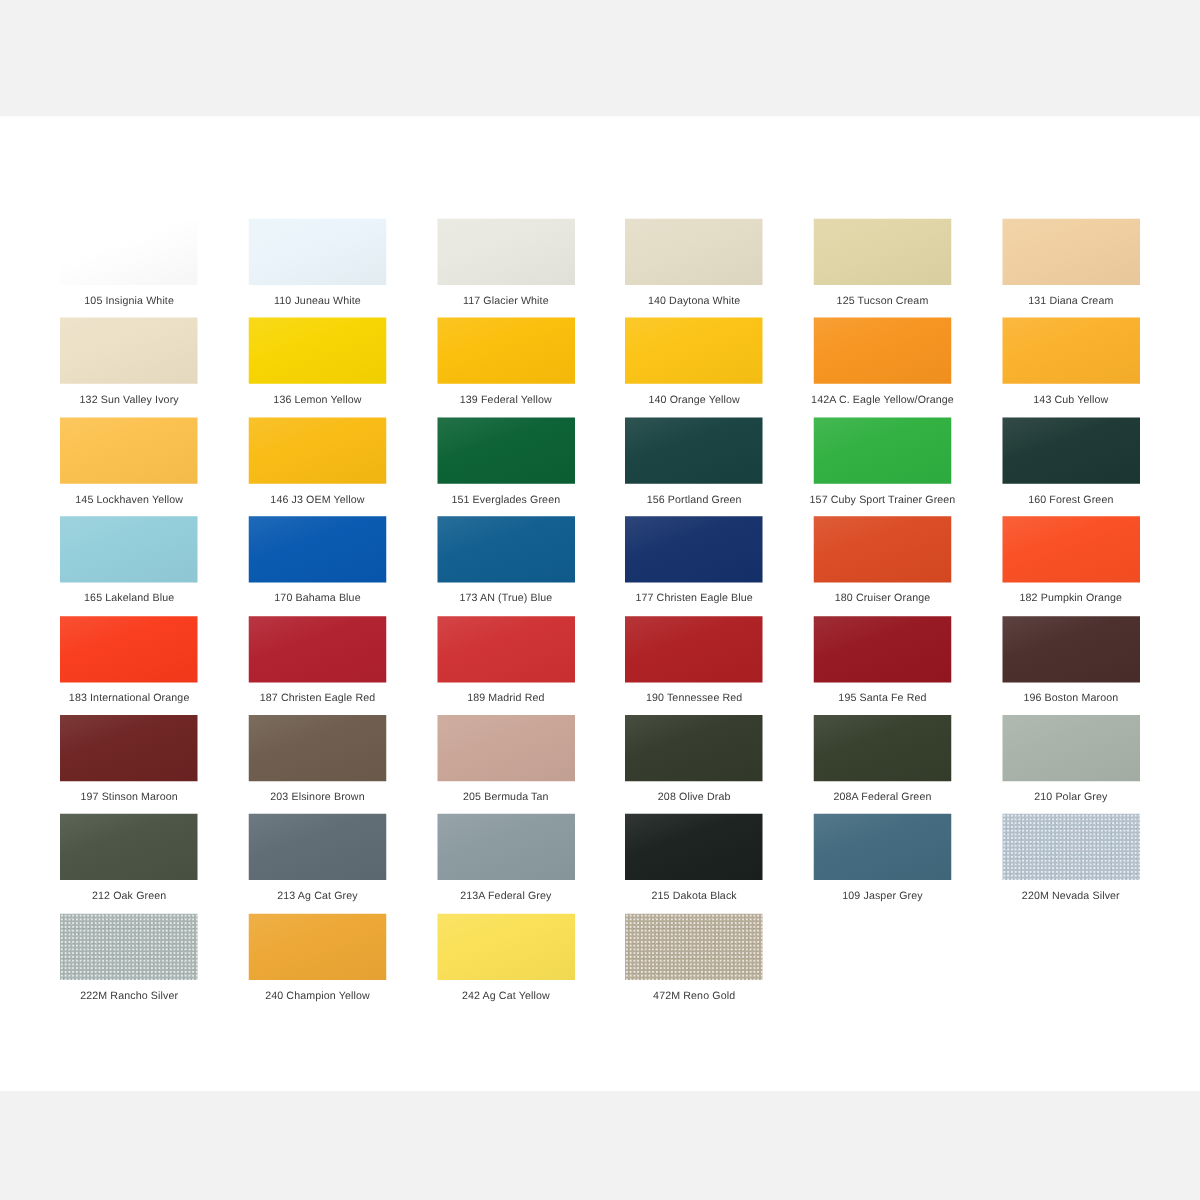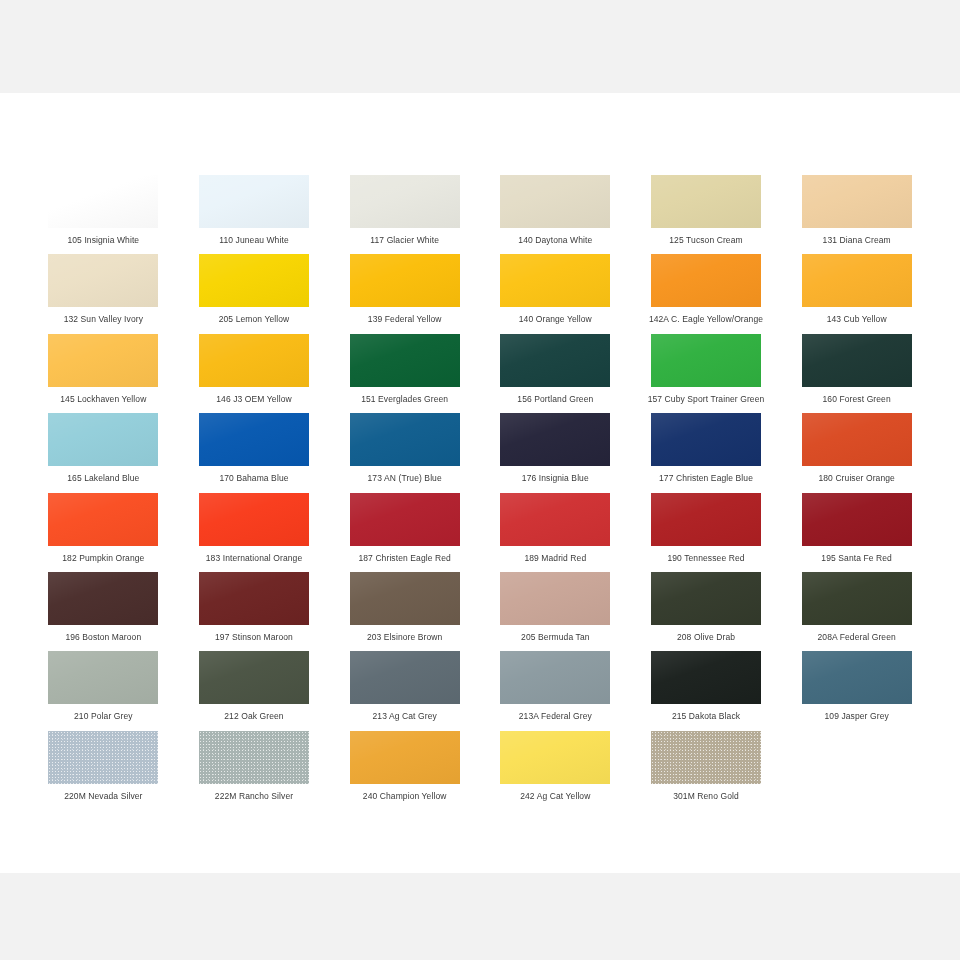--- a/index.html
+++ b/index.html
@@ -126,21 +126,21 @@
         <div class="swatch-cell">
           <div class="swatch-chip gloss" style="background-color: rgb(240, 207, 160);"></div>
           <div class="swatch-label">131 Diana Cream</div>
         </div>
         <div class="swatch-cell">
           <div class="swatch-chip gloss" style="background-color: rgb(236, 224, 197);"></div>
           <div class="swatch-label">132 Sun Valley Ivory</div>
         </div>
         <div class="swatch-cell">
           <div class="swatch-chip gloss" style="background-color: rgb(248, 213, 0);"></div>
-          <div class="swatch-label">205 Lemon Yellow</div>
+          <div class="swatch-label">136 Lemon Yellow</div>
         </div>
         <div class="swatch-cell">
           <div class="swatch-chip gloss" style="background-color: rgb(251, 190, 9);"></div>
           <div class="swatch-label">139 Federal Yellow</div>
         </div>
         <div class="swatch-cell">
           <div class="swatch-chip gloss" style="background-color: rgb(252, 195, 19);"></div>
           <div class="swatch-label">140 Orange Yellow</div>
         </div>
         <div class="swatch-cell">
@@ -181,24 +181,20 @@
         </div>
         <div class="swatch-cell">
           <div class="swatch-chip gloss" style="background-color: rgb(6, 88, 176);"></div>
           <div class="swatch-label">170 Bahama Blue</div>
         </div>
         <div class="swatch-cell">
           <div class="swatch-chip gloss" style="background-color: rgb(15, 93, 142);"></div>
           <div class="swatch-label">173 AN (True) Blue</div>
         </div>
         <div class="swatch-cell">
-          <div class="swatch-chip gloss" style="background-color: rgb(37, 36, 58);"></div>
-          <div class="swatch-label">176 Insignia Blue</div>
-        </div>
-        <div class="swatch-cell">
           <div class="swatch-chip gloss" style="background-color: rgb(21, 49, 107);"></div>
           <div class="swatch-label">177 Christen Eagle Blue</div>
         </div>
         <div class="swatch-cell">
           <div class="swatch-chip gloss" style="background-color: rgb(218, 74, 34);"></div>
           <div class="swatch-label">180 Cruiser Orange</div>
         </div>
         <div class="swatch-cell">
           <div class="swatch-chip gloss" style="background-color: rgb(250, 78, 34);"></div>
           <div class="swatch-label">182 Pumpkin Orange</div>
@@ -282,20 +278,20 @@
         <div class="swatch-cell">
           <div class="swatch-chip gloss" style="background-color: rgb(237, 167, 51);"></div>
           <div class="swatch-label">240 Champion Yellow</div>
         </div>
         <div class="swatch-cell">
           <div class="swatch-chip gloss" style="background-color: rgb(250, 224, 85);"></div>
           <div class="swatch-label">242 Ag Cat Yellow</div>
         </div>
         <div class="swatch-cell">
           <div class="swatch-chip metallic" style="background-color: rgb(181, 171, 150);"></div>
-          <div class="swatch-label">301M Reno Gold</div>
+          <div class="swatch-label">472M Reno Gold</div>
         </div>
       </div>
   </div>
 
   <div class="letterbox bottom"></div>
 
 </div>
 
 </body></html>

